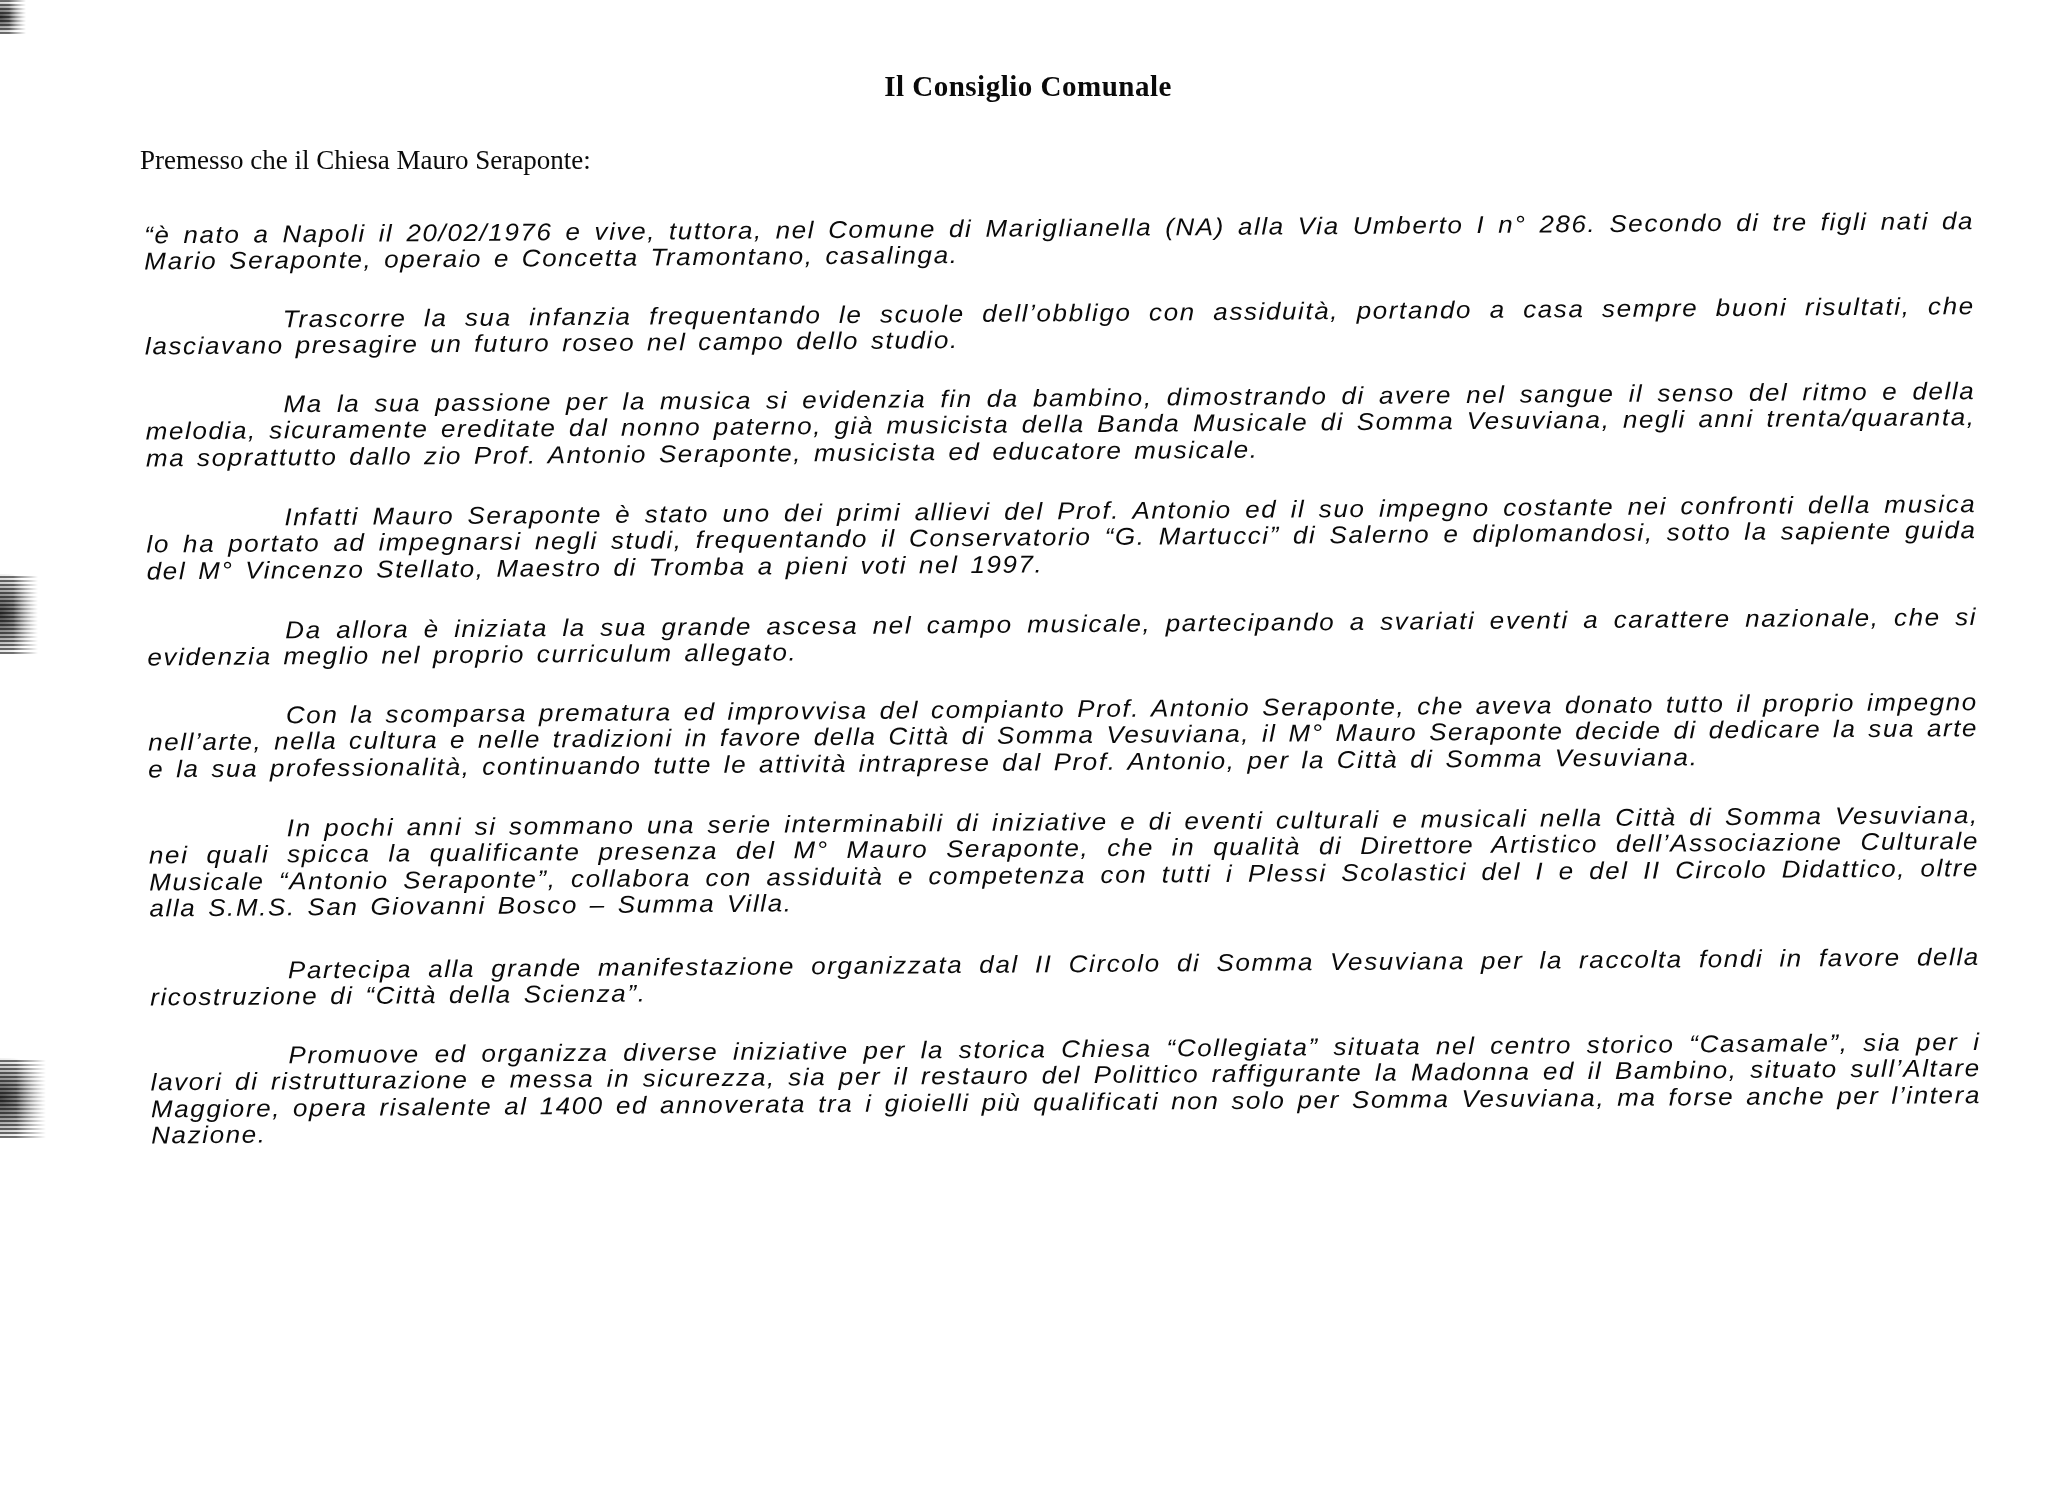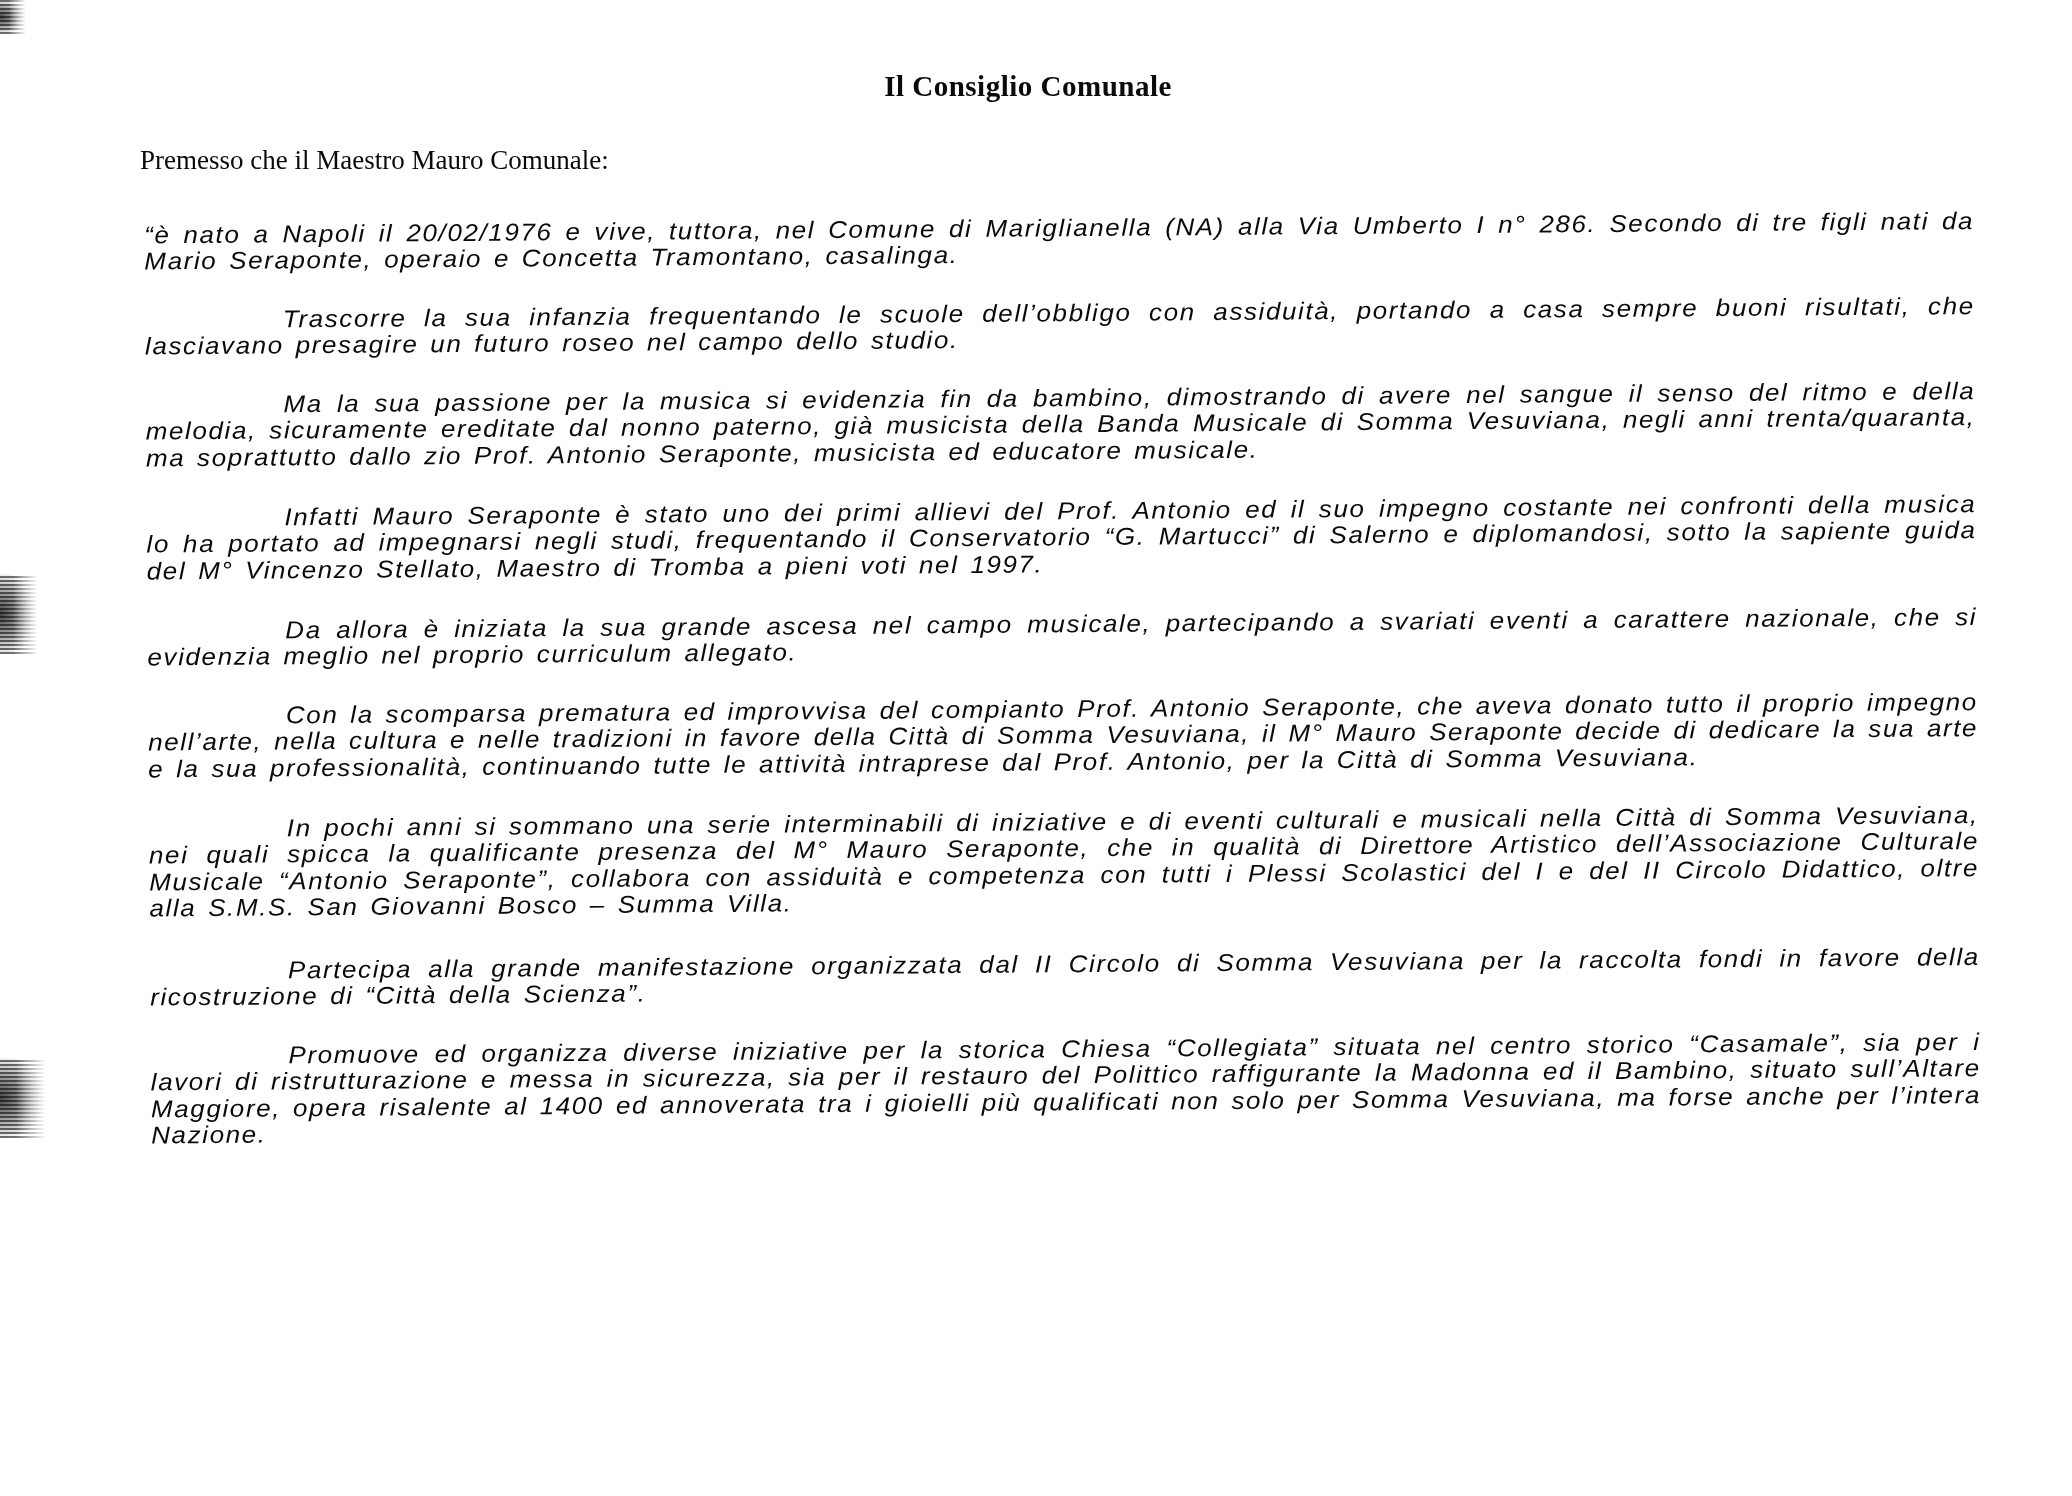--- a/index.html
+++ b/index.html
@@ -81,21 +81,21 @@
 <body>
 
 <div class="page">
 
   <div class="hole h1"></div>
   <div class="hole h2"></div>
   <div class="hole h3"></div>
 
   <div class="title">Il Consiglio Comunale</div>
 
-  <div class="premise">Premesso che il Maestro Mauro Comunale:</div>
+  <div class="premise">Premesso che il Chiesa Mauro Seraponte:</div>
 
   <div class="body">
     <p class="para first">“è nato a Napoli il 20/02/1976 e vive, tuttora, nel Comune di Mariglianella (NA) alla Via Umberto I n° 286. Secondo di tre figli nati da Mario Seraponte, operaio e Concetta Tramontano, casalinga.</p>
     <p class="para">Trascorre la sua infanzia frequentando le scuole dell’obbligo con assiduità, portando a casa sempre buoni risultati, che lasciavano presagire un futuro roseo nel campo dello studio.</p>
     <p class="para">Ma la sua passione per la musica si evidenzia fin da bambino, dimostrando di avere nel sangue il senso del ritmo e della melodia, sicuramente ereditate dal nonno paterno, già musicista della Banda Musicale di Somma Vesuviana, negli anni trenta/quaranta, ma soprattutto dallo zio Prof. Antonio Seraponte, musicista ed educatore musicale.</p>
     <p class="para">Infatti Mauro Seraponte è stato uno dei primi allievi del Prof. Antonio ed il suo impegno costante nei confronti della musica lo ha portato ad impegnarsi negli studi, frequentando il Conservatorio “G. Martucci” di Salerno e diplomandosi, sotto la sapiente guida del M° Vincenzo Stellato, Maestro di Tromba a pieni voti nel 1997.</p>
     <p class="para">Da allora è iniziata la sua grande ascesa nel campo musicale, partecipando a svariati eventi a carattere nazionale, che si evidenzia meglio nel proprio curriculum allegato.</p>
     <p class="para">Con la scomparsa prematura ed improvvisa del compianto Prof. Antonio Seraponte, che aveva donato tutto il proprio impegno nell’arte, nella cultura e nelle tradizioni in favore della Città di Somma Vesuviana, il M° Mauro Seraponte decide di dedicare la sua arte e la sua professionalità, continuando tutte le attività intraprese dal Prof. Antonio, per la Città di Somma Vesuviana.</p>
     <p class="para">In pochi anni si sommano una serie interminabili di iniziative e di eventi culturali e musicali nella Città di Somma Vesuviana, nei quali spicca la qualificante presenza del M° Mauro Seraponte, che in qualità di Direttore Artistico dell’Associazione Culturale Musicale “Antonio Seraponte”, collabora con assiduità e competenza con tutti i Plessi Scolastici del I e del II Circolo Didattico, oltre alla S.M.S. San Giovanni Bosco – Summa Villa.</p>
     <p class="para">Partecipa alla grande manifestazione organizzata dal II Circolo di Somma Vesuviana per la raccolta fondi in favore della ricostruzione di “Città della Scienza”.</p>

